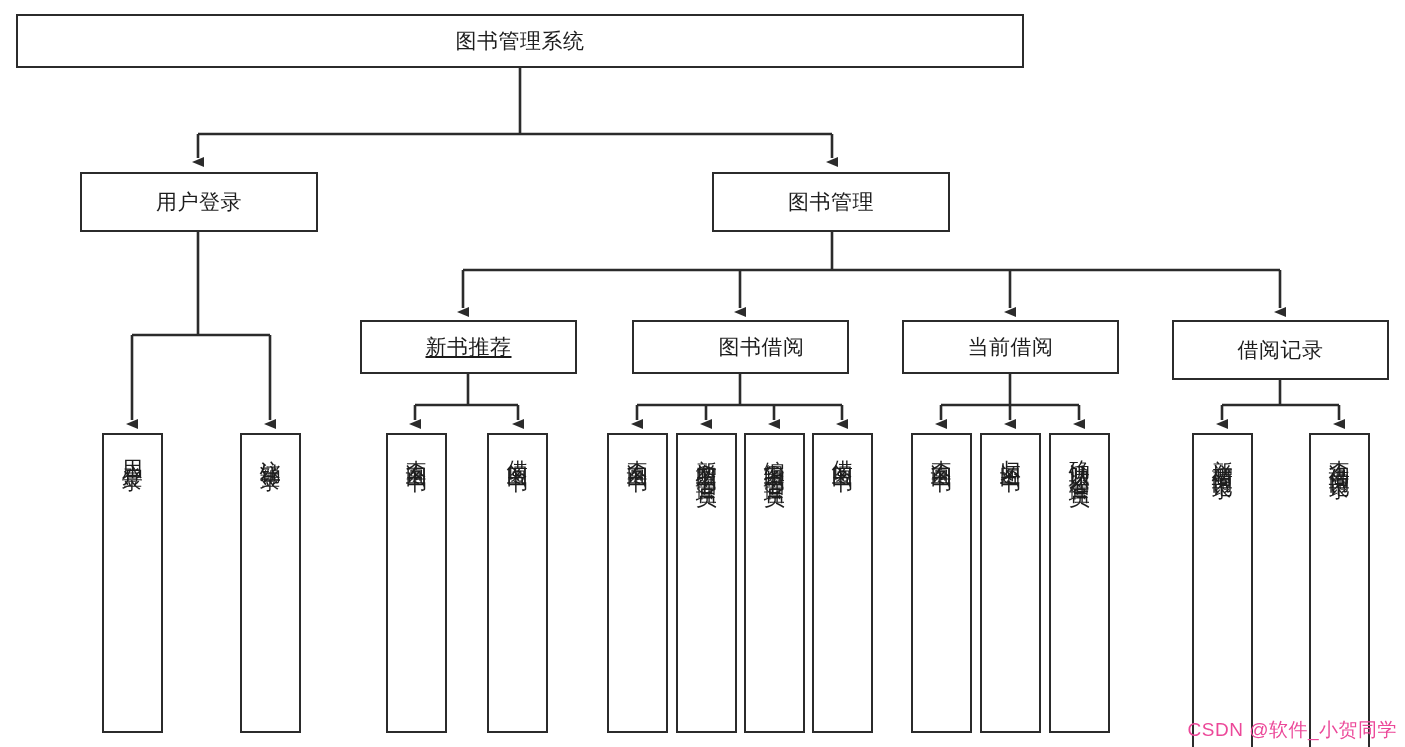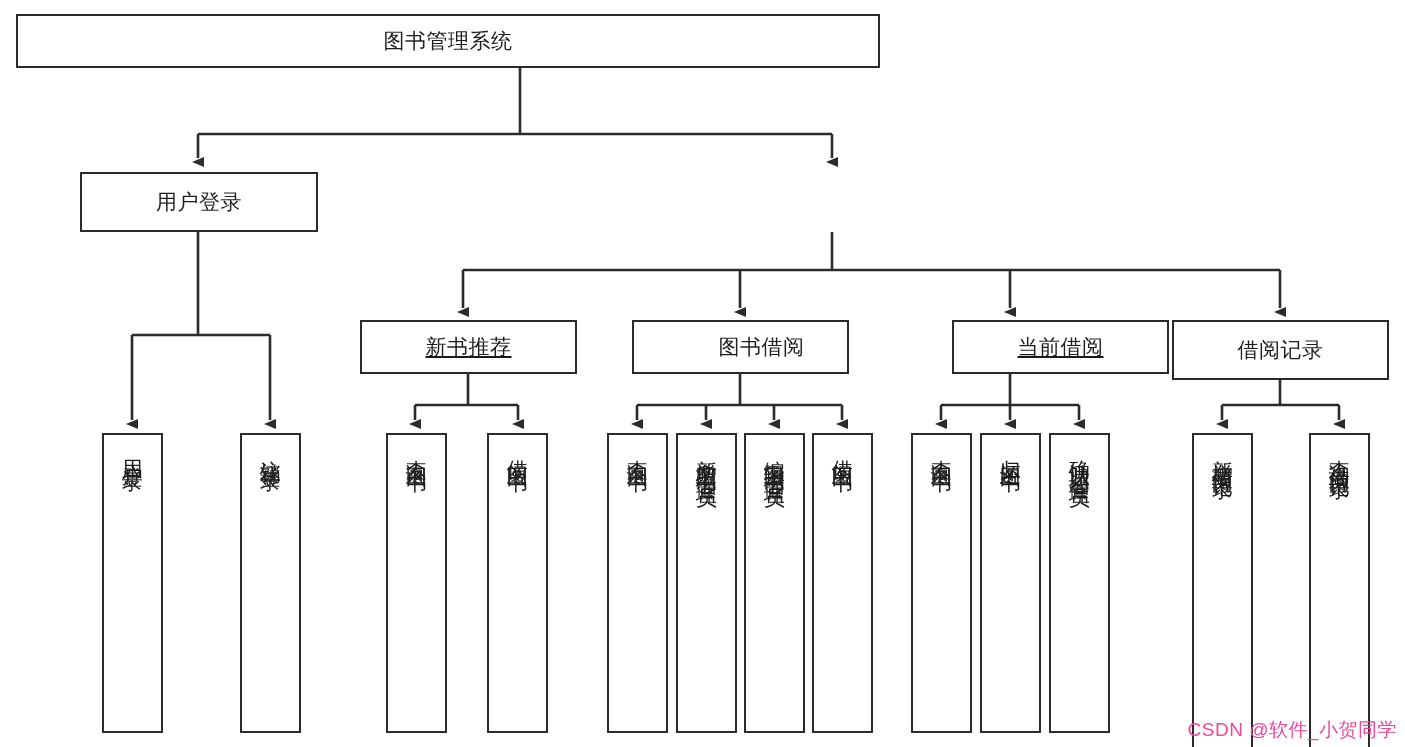--- a/index.html
+++ b/index.html
@@ -117,35 +117,38 @@
       <path d="M 1010 405 L 1010 420" marker-end="url(#arrow)"></path>
       <path d="M 1079 405 L 1079 420" marker-end="url(#arrow)"></path>
 
       <path d="M 1280 374 L 1280 405"></path>
       <path d="M 1222 405 L 1339 405"></path>
       <path d="M 1222 405 L 1222 420" marker-end="url(#arrow)"></path>
       <path d="M 1339 405 L 1339 420" marker-end="url(#arrow)"></path>
     </g>
   </svg>
 
-  <div class="node" style="left:16px; top:14px; width:864px; height:54px;">
+  <div class="node" style="left:16px; top:14px; width:1008px; height:54px;">
     <span class="label">图书管理系统</span>
   </div>
 
   <div class="node" style="left:80px; top:172px; width:238px; height:60px;">
     <span class="label">用户登录</span>
+  </div>
+  <div class="node" style="left:712px; top:172px; width:238px; height:60px;">
+    <span class="label">图书管理</span>
   </div>
 
   <div class="node" style="left:360px; top:320px; width:217px; height:54px;text-decoration:underline;">
     <span class="label">新书推荐</span>
   </div>
   <div class="node" style="left:632px; top:320px; width:217px; height:54px;padding-left:42px;">
     <span class="label">图书借阅</span>
   </div>
-  <div class="node" style="left:952px; top:320px; width:217px; height:54px;text-decoration:underline;">
+  <div class="node" style="left:902px; top:320px; width:217px; height:54px;">
     <span class="label">当前借阅</span>
   </div>
   <div class="node" style="left:1172px; top:320px; width:217px; height:60px;">
     <span class="label">借阅记录</span>
   </div>
 
   <div class="node vertical" style="left:102px; top:433px; width:61px; height:300px;">
     <span class="label">用户登录</span>
   </div>
   <div class="node vertical" style="left:240px; top:433px; width:61px; height:300px;">

